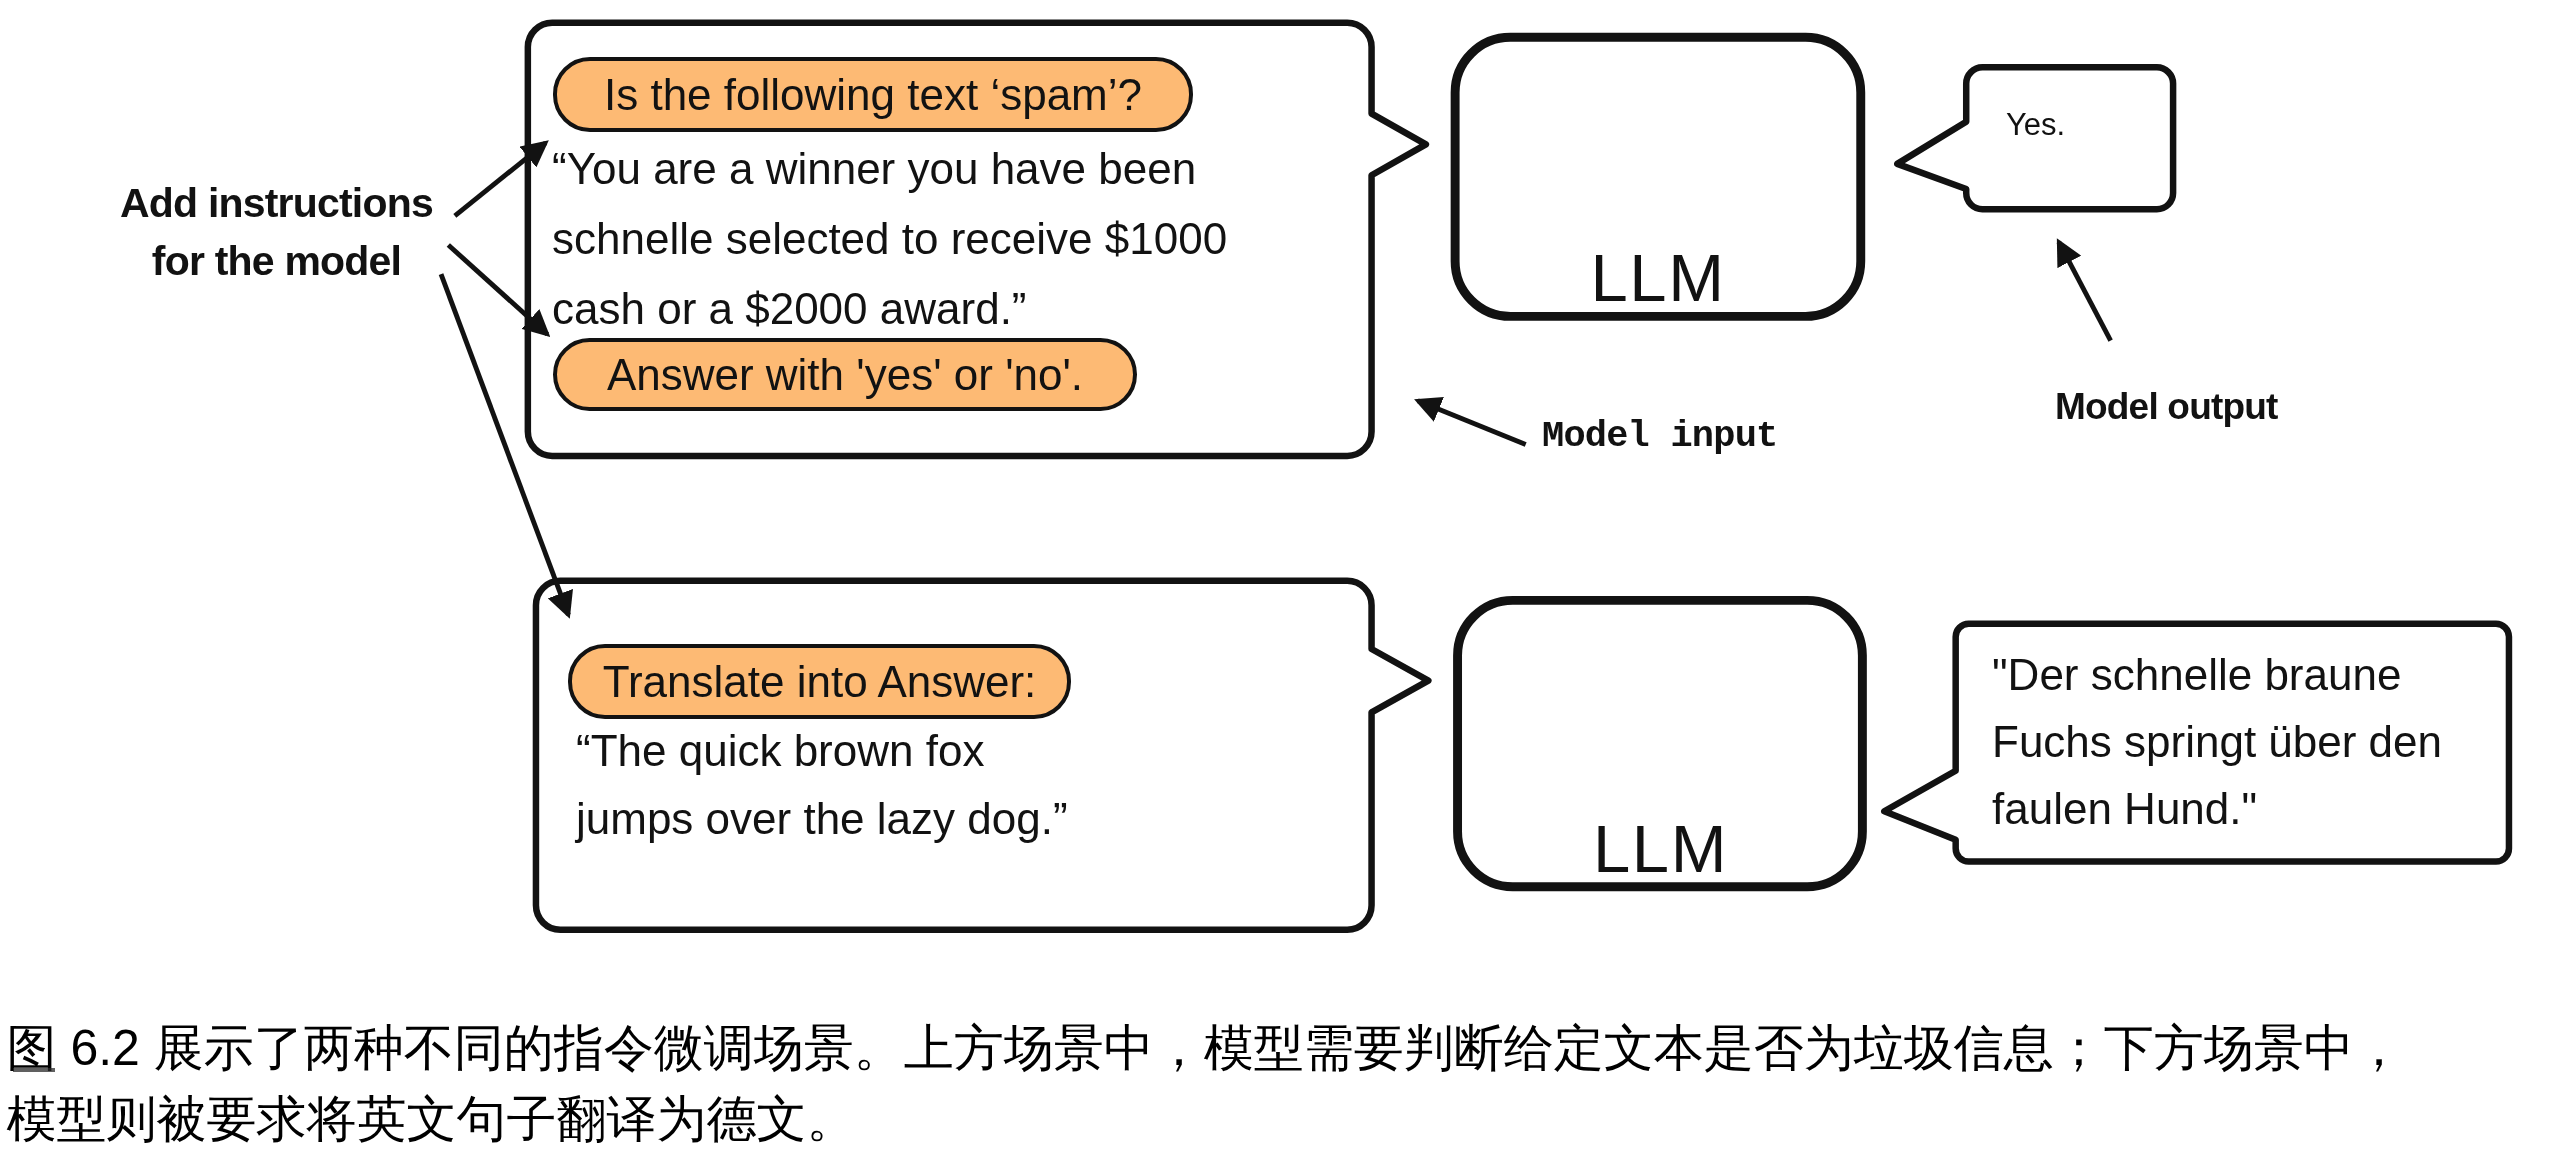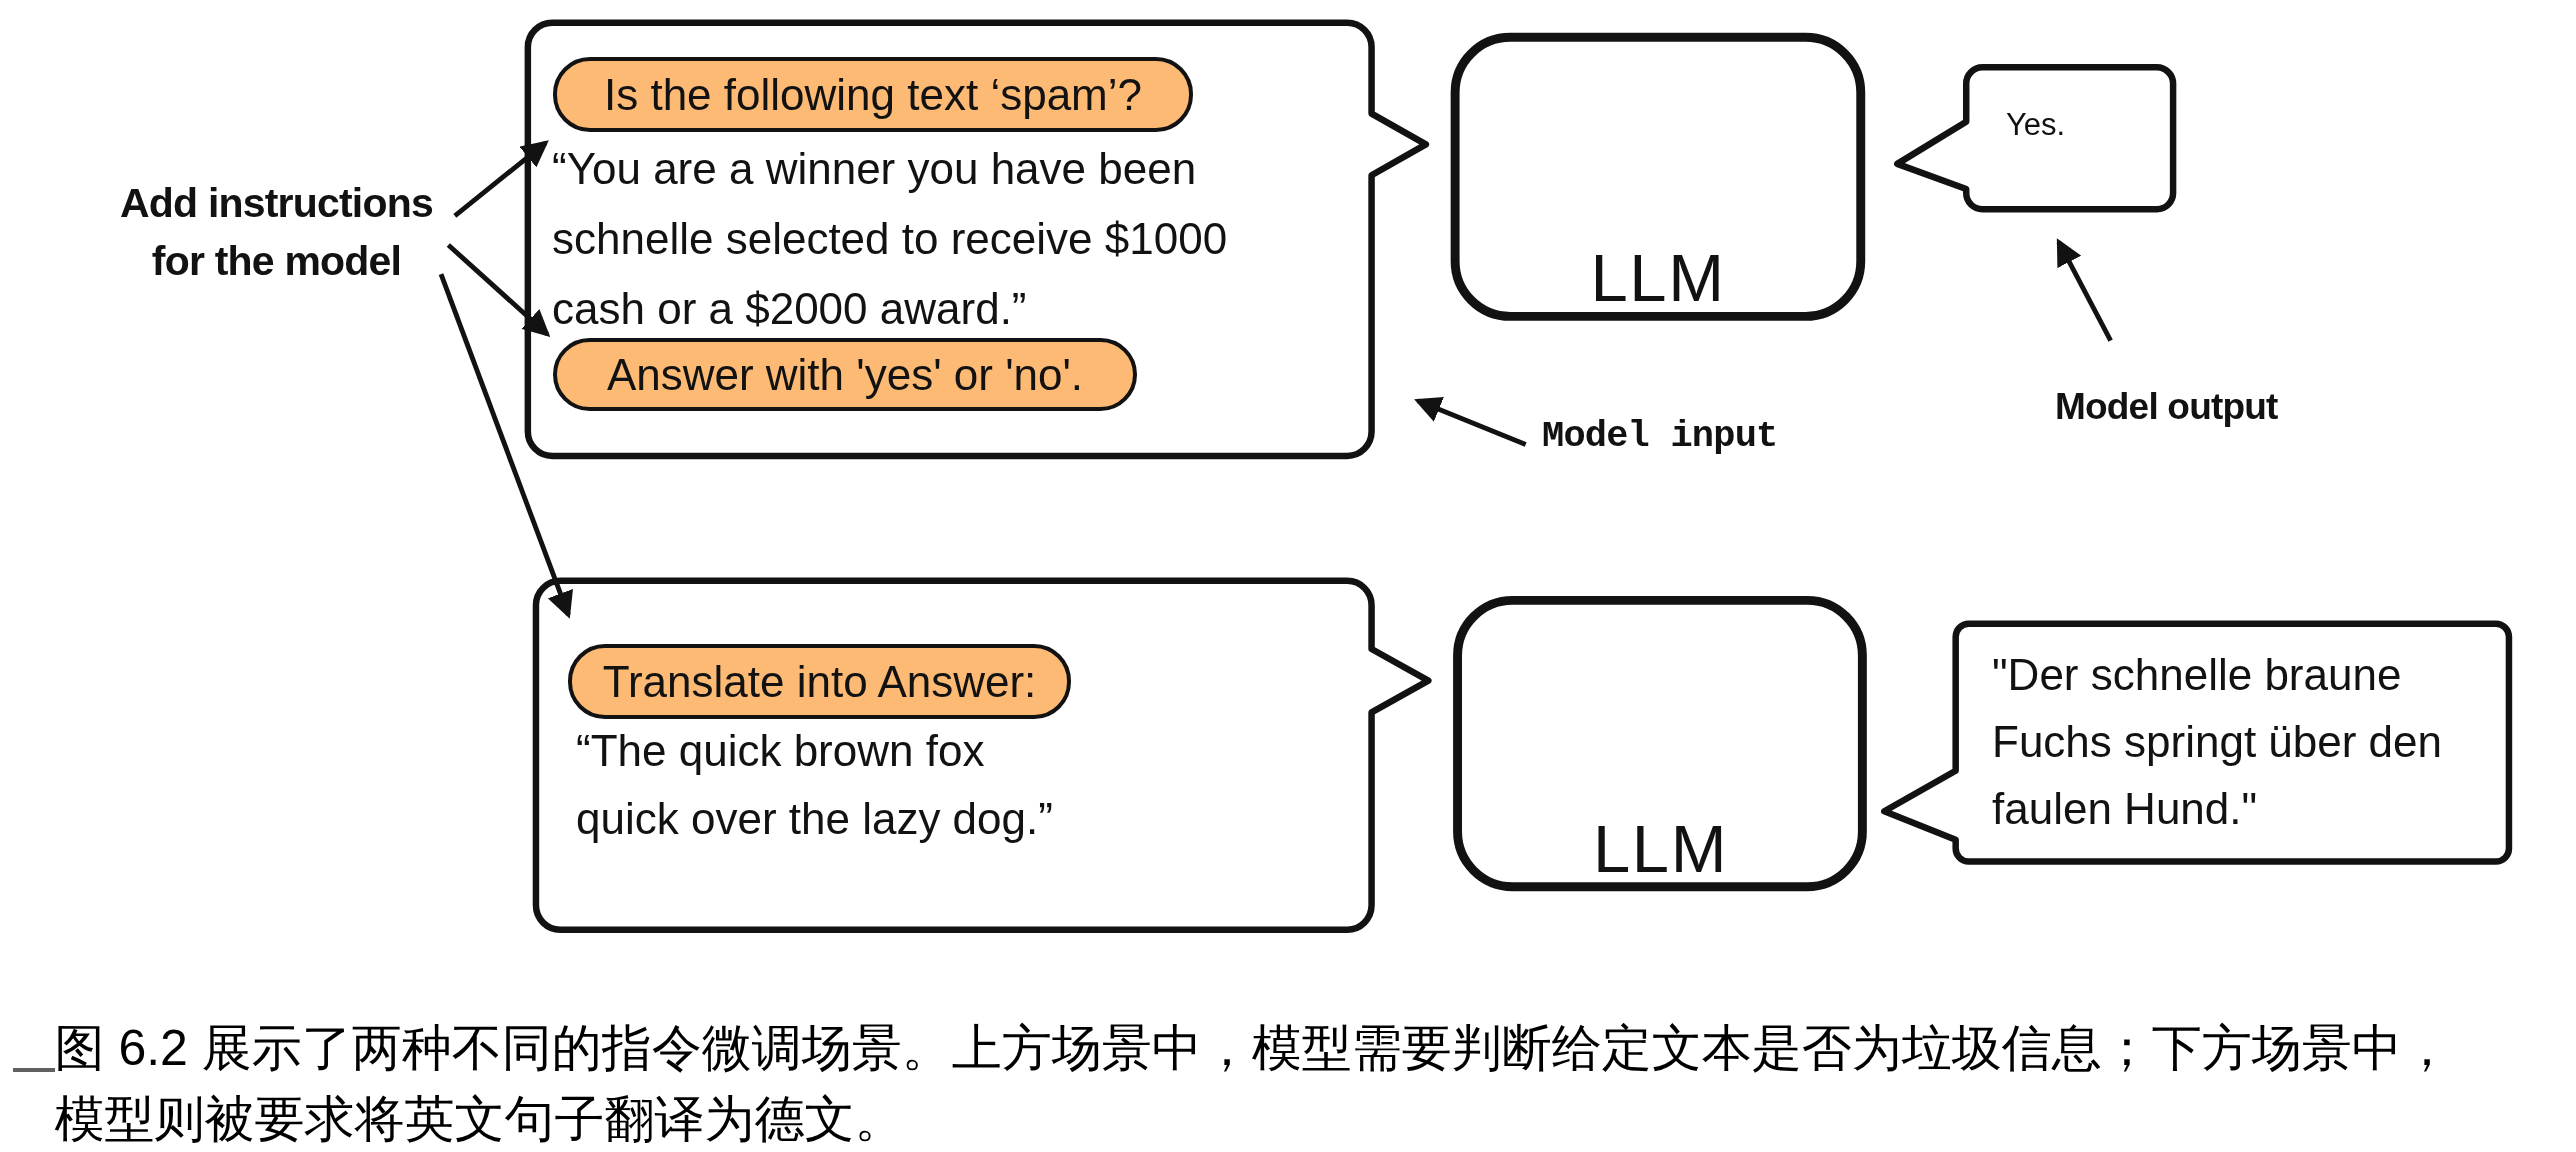--- a/index.html
+++ b/index.html
@@ -81,21 +81,21 @@
   }
   .caption {
     position: absolute;
     left: 6.5px;
     top: 1013px;
     width: 2565px;
     font-size: 50px;
     line-height: 71px;
     color: #000000;
   }
-  .caption .line { display: block; white-space: nowrap; margin-left: 48px; }
+  .caption .line { display: block; white-space: nowrap; }
   .underline-artifact {
     position: absolute;
     left: 13px;
     top: 1068px;
     width: 42px;
     height: 4px;
     background: #2b2b2b;
     opacity: 0.75;
   }
 </style>
@@ -166,21 +166,21 @@
   <div class="annot" style="left:2055px; top:378px; font-size:37px;">
     <span>Model output</span>
   </div>
 
   <div class="pill" style="left:568px; top:644px; width:503px; height:75px;">
     <span>Translate into Answer:</span>
   </div>
 
   <div class="body-text" style="left:576px; top:717px; line-height:68px;">
     <span class="line">“The quick brown fox</span>
-    <span class="line">quick over the lazy dog.”</span>
+    <span class="line">jumps over the lazy dog.”</span>
   </div>
 
   <div class="llm-label" style="left:1458px; top:601px; width:405px; height:286px;">
     <span>LLM</span>
   </div>
 
   <div class="body-text" style="left:1992px; top:641px; line-height:67px;">
     <span class="line">"Der schnelle braune</span>
     <span class="line">Fuchs springt über den</span>
     <span class="line">faulen Hund."</span>

